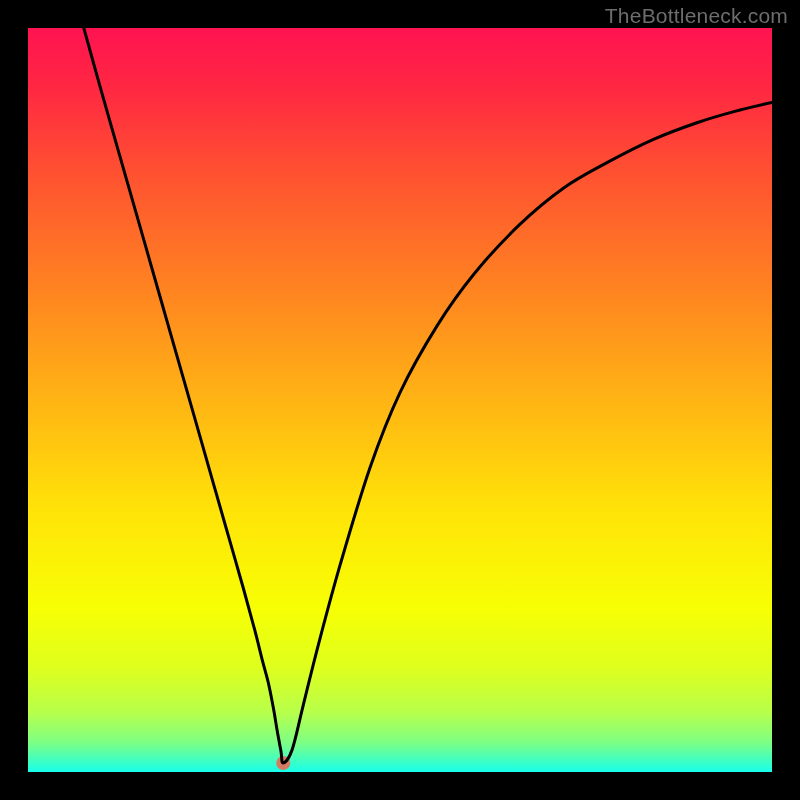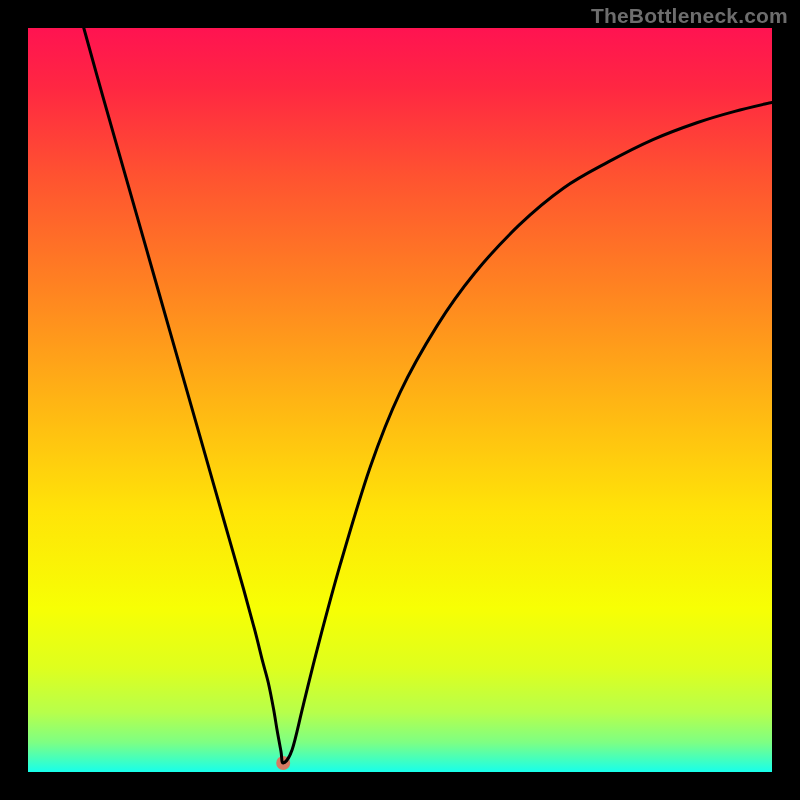--- a/index.html
+++ b/index.html
@@ -18,21 +18,21 @@
     width: 744px;
     height: 744px;
     background: #000;
   }
   .watermark {
     position: absolute;
     top: 4px;
     right: 12px;
     color: #6d6d6d;
     font-size: 21px;
-    font-weight: 700;
+    font-weight: 400;
     letter-spacing: 0.2px;
   }
   svg { display: block; }
 </style>
 </head>
 <body>
 
 <div class="frame">
   <svg id="chart-svg" width="744" height="744" viewBox="0 0 744 744">
       <defs>

